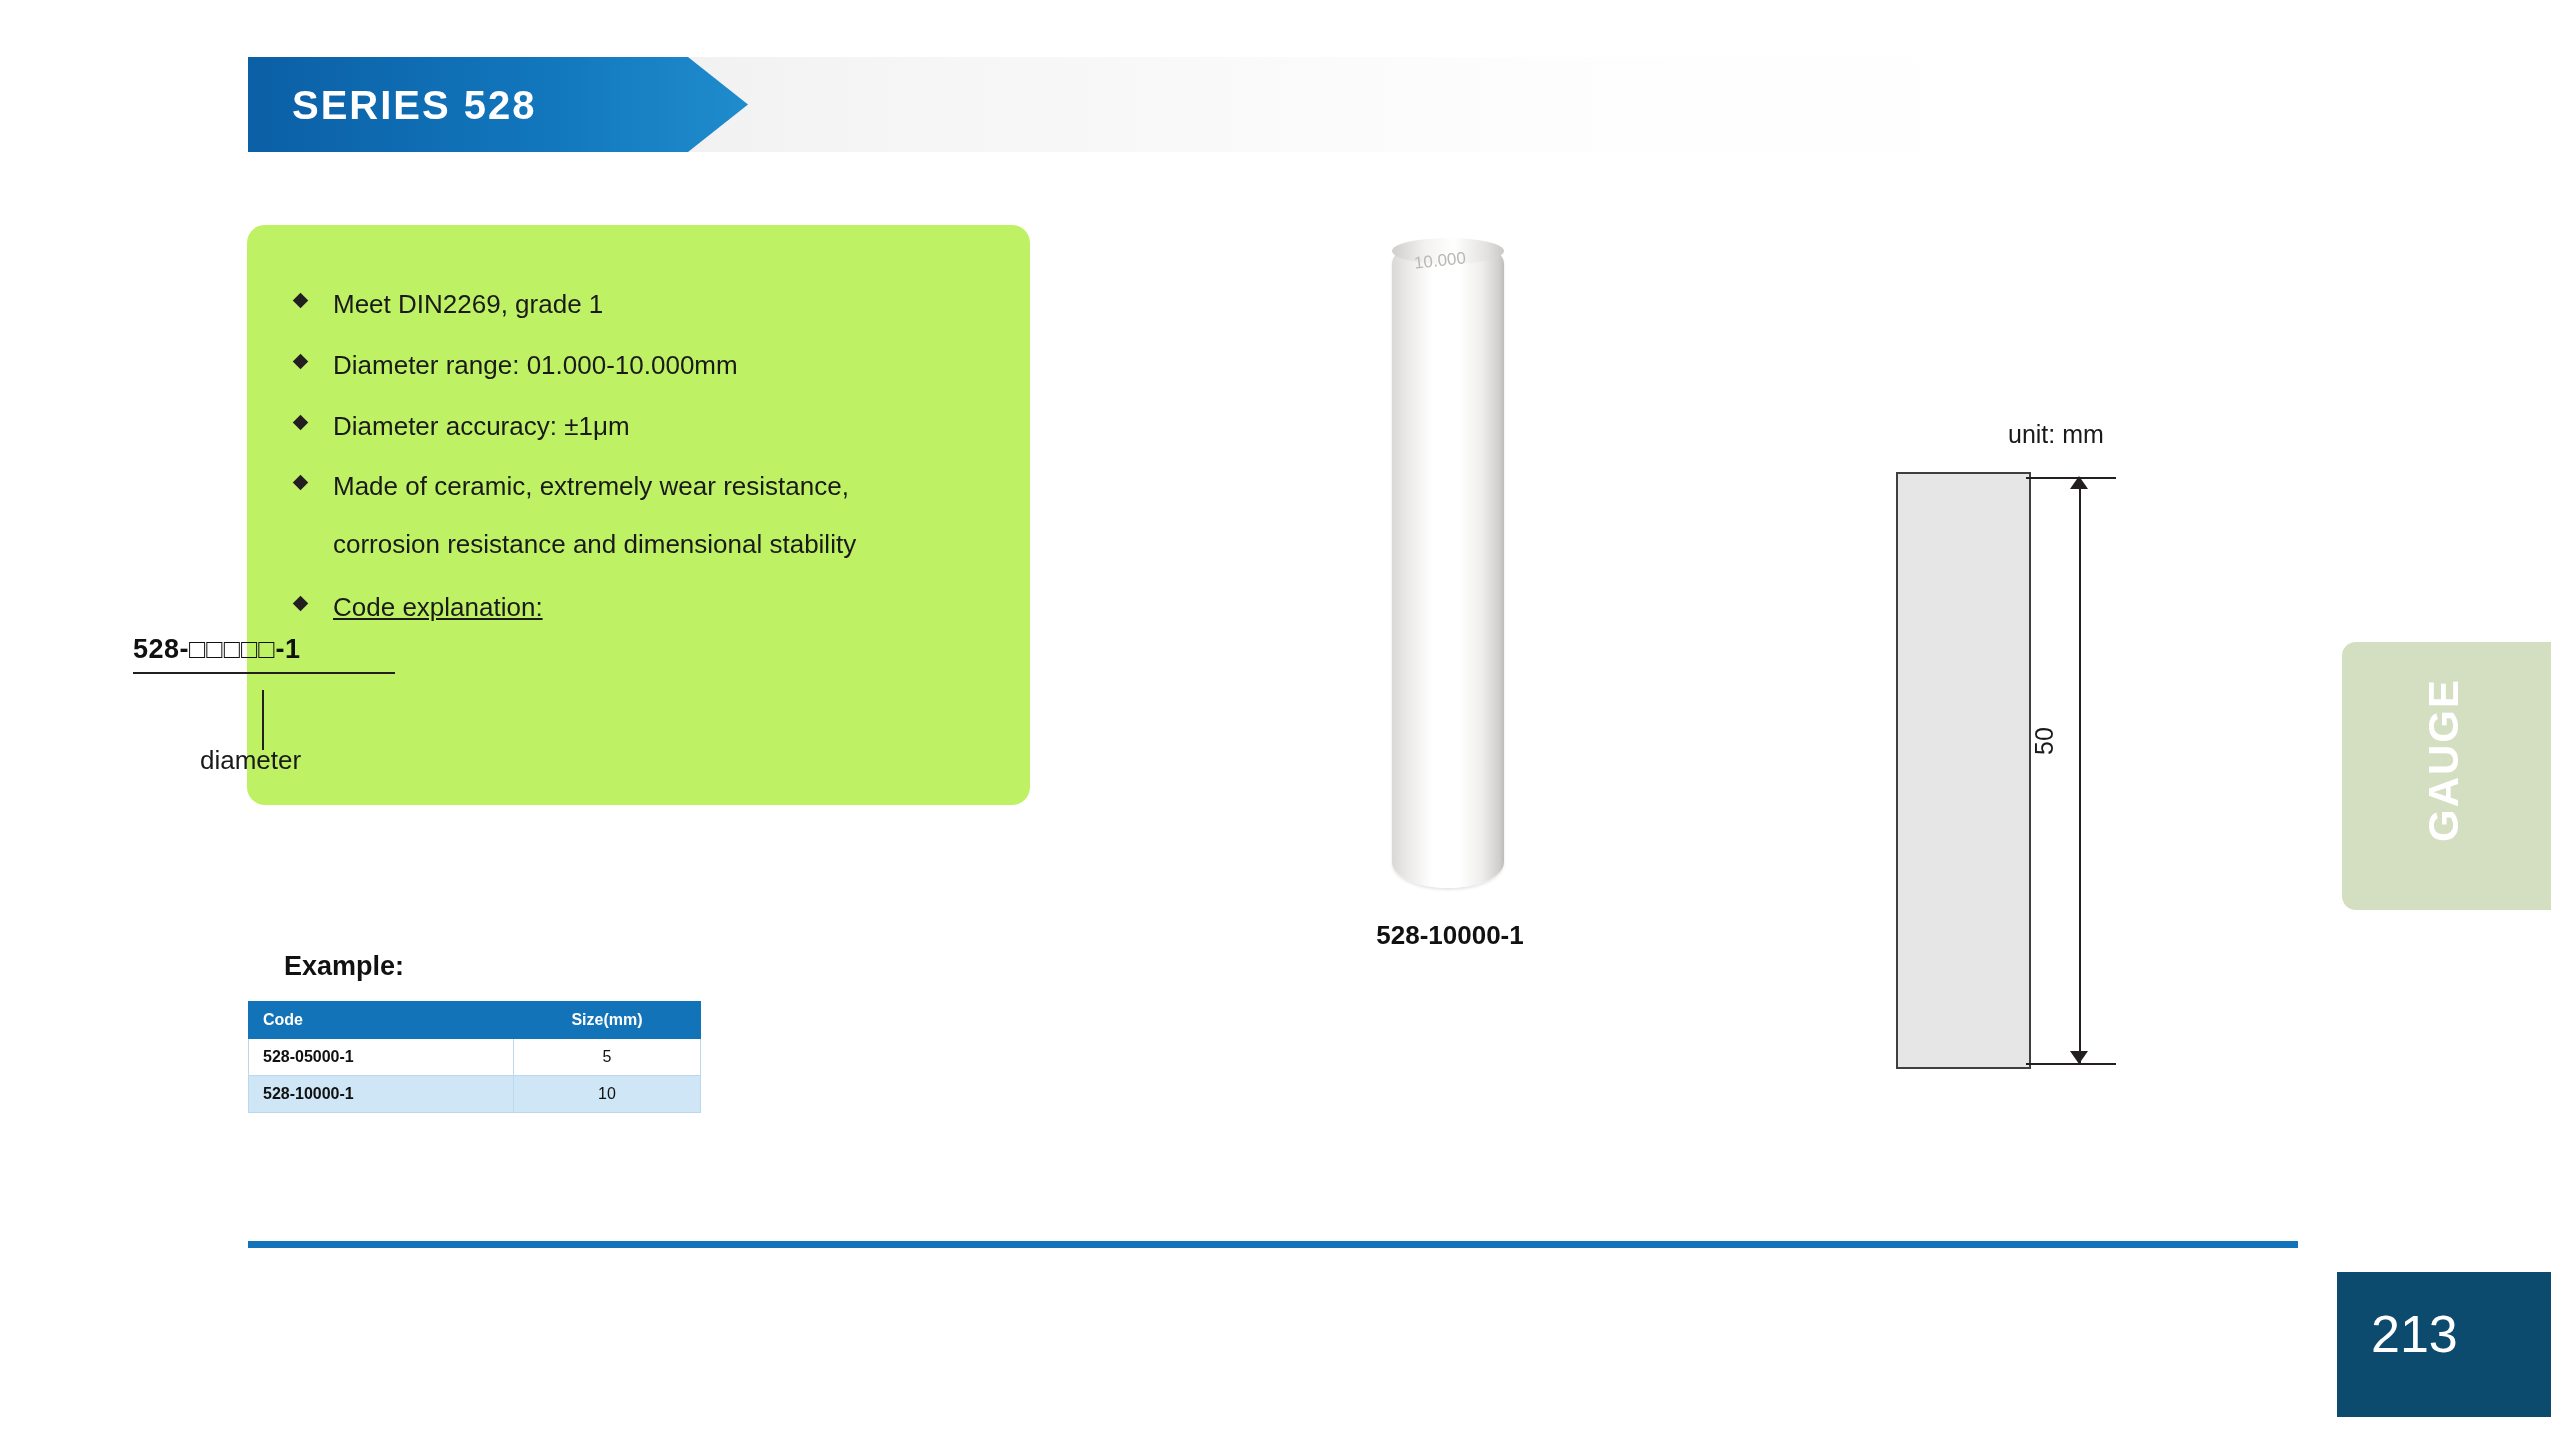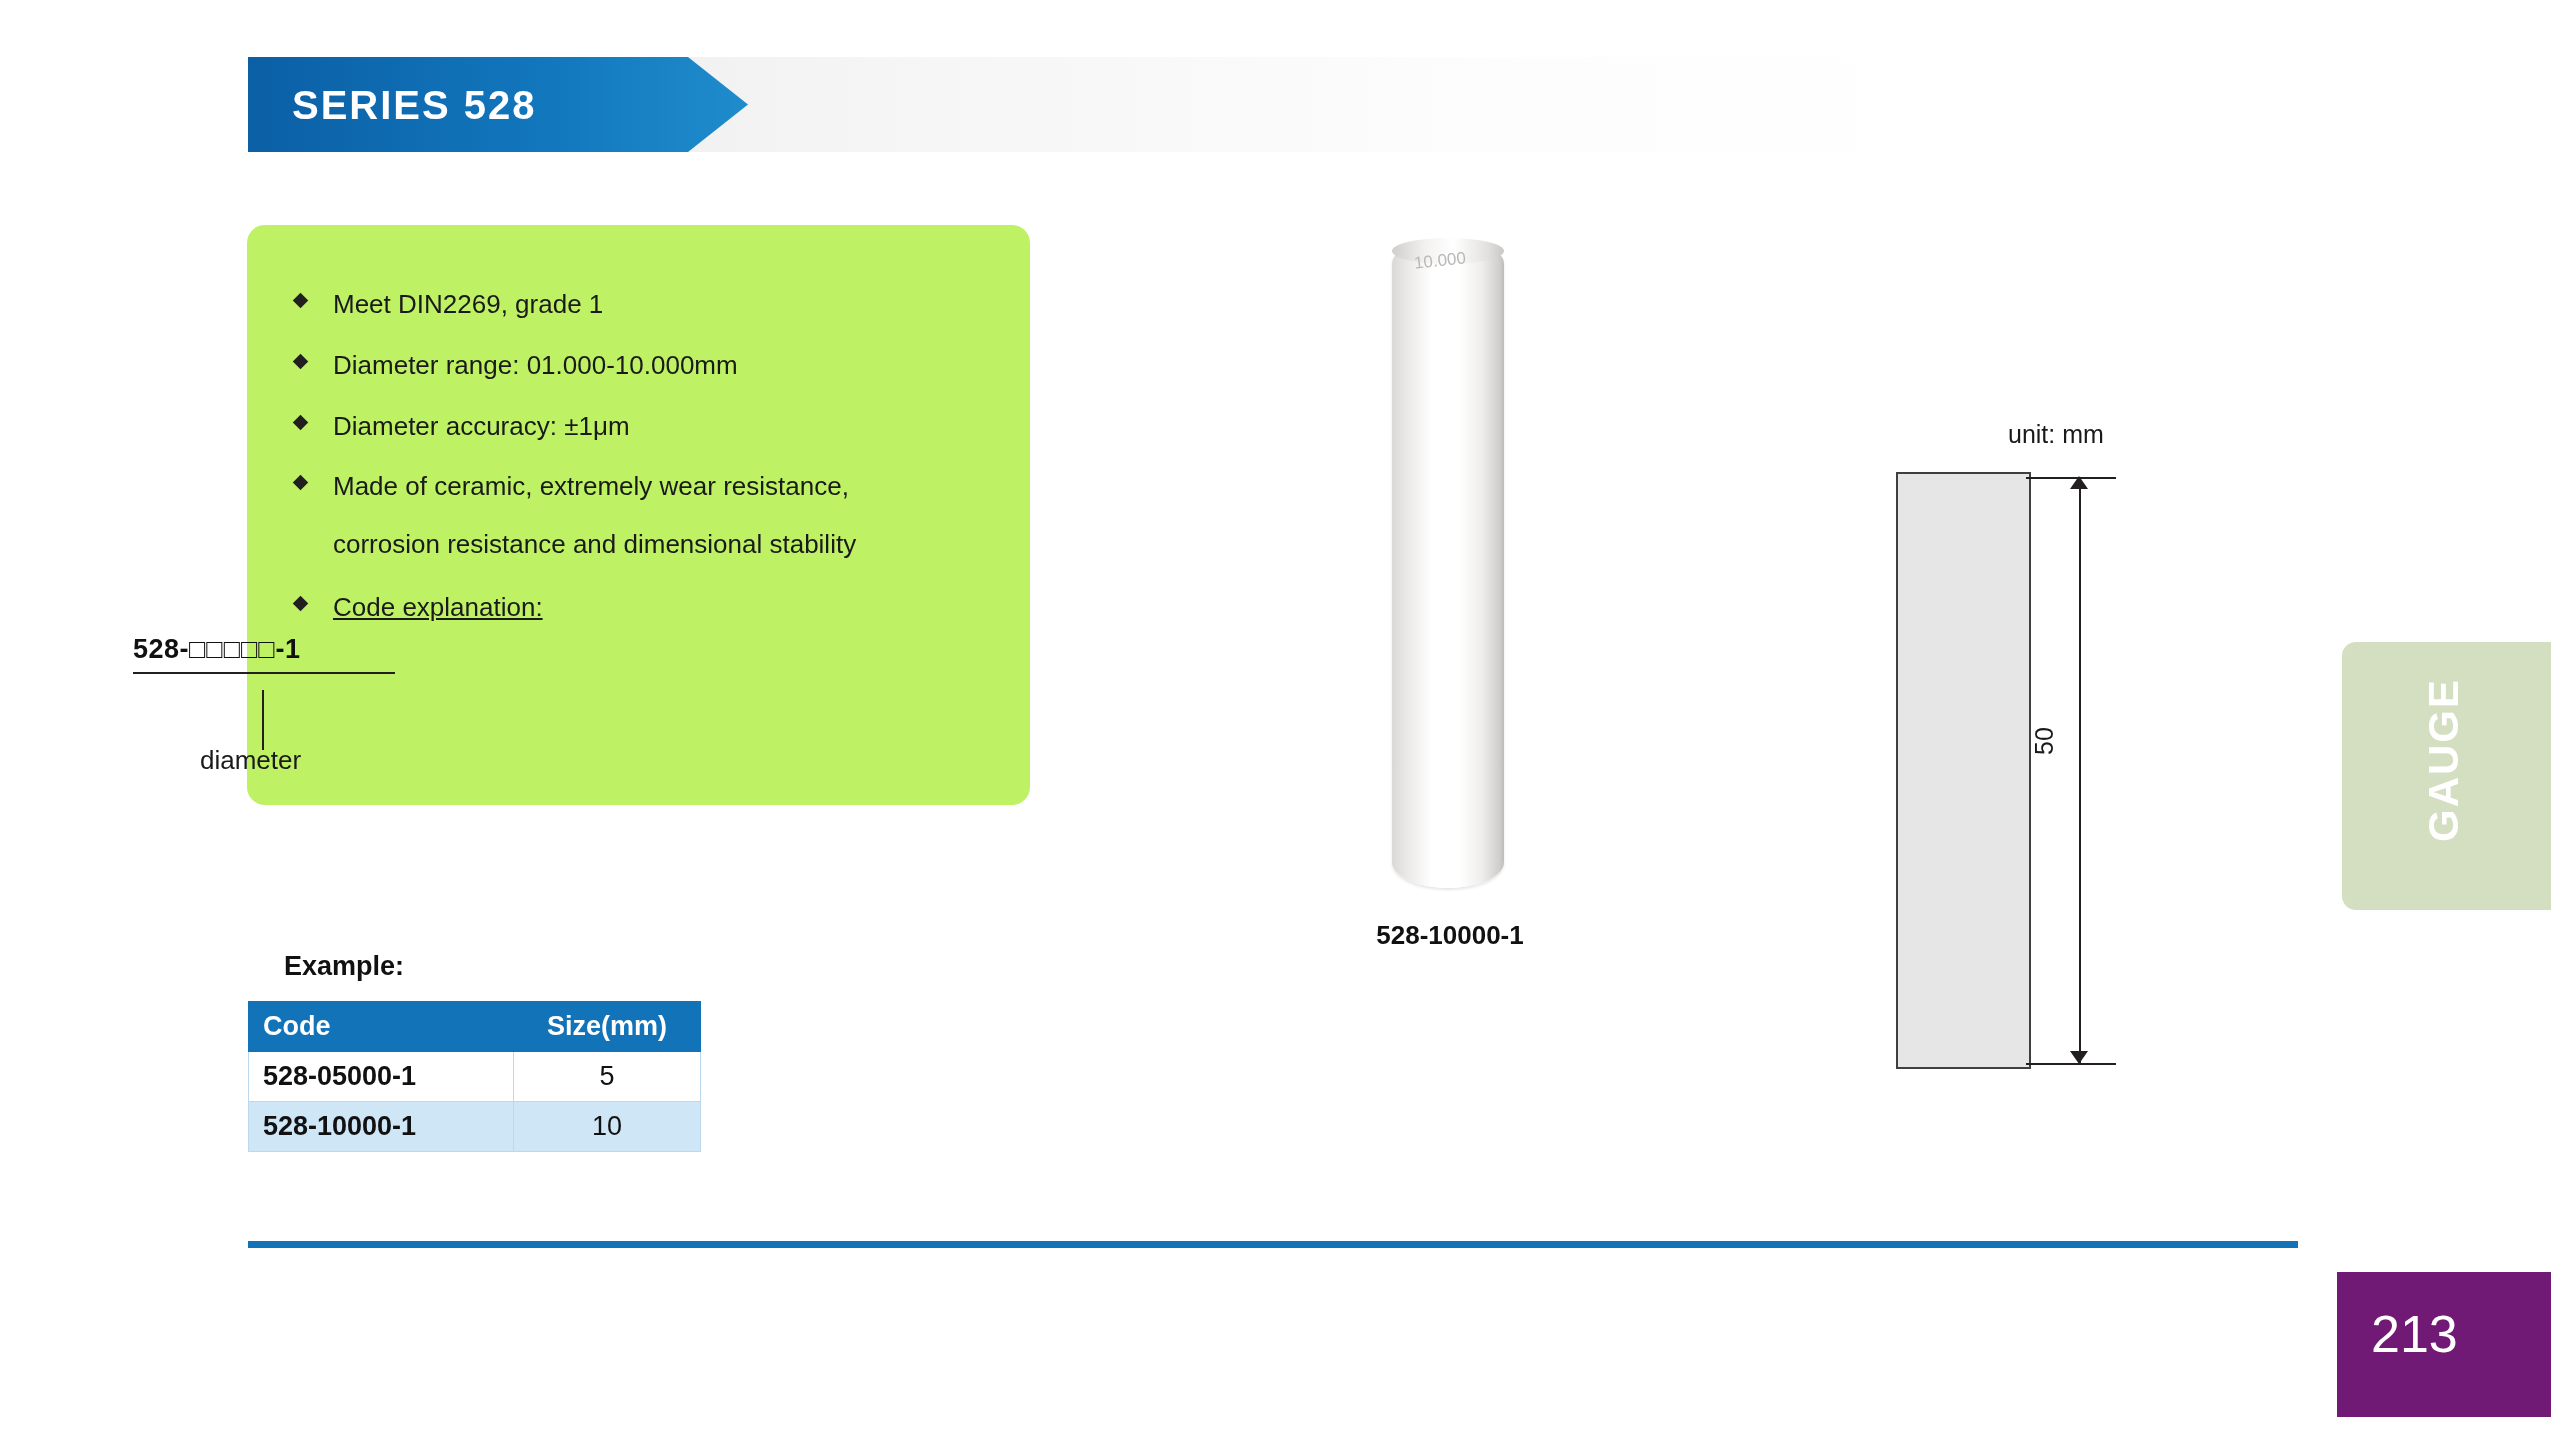--- a/index.html
+++ b/index.html
@@ -270,21 +270,21 @@
     top: 951px;
     font-size: 27px;
     font-weight: bold;
     color: #111;
   }
   #example-table {
     position: absolute;
     left: 248px;
     top: 1001px;
     border-collapse: collapse;
-    font-size: 27px;
+    font-size: 16px;
   }
   #example-table th {
     background: #1273b9;
     color: #ffffff;
     font-weight: bold;
     padding: 9px 14px;
     border: 1px solid #1273b9;
     text-align: left;
   }
   #example-table th.size-col { text-align: center; }
@@ -317,21 +317,21 @@
     width: 2050px;
     height: 7px;
     background: #1273b9;
   }
   #page-badge {
     position: absolute;
     left: 2337px;
     top: 1272px;
     width: 214px;
     height: 145px;
-    background: #701a75;
+    background: #0c4a6e;
   }
   #page-number {
     position: absolute;
     left: 34px;
     top: 32px;
     color: #ffffff;
     font-size: 52px;
   }
 </style>
 </head>

